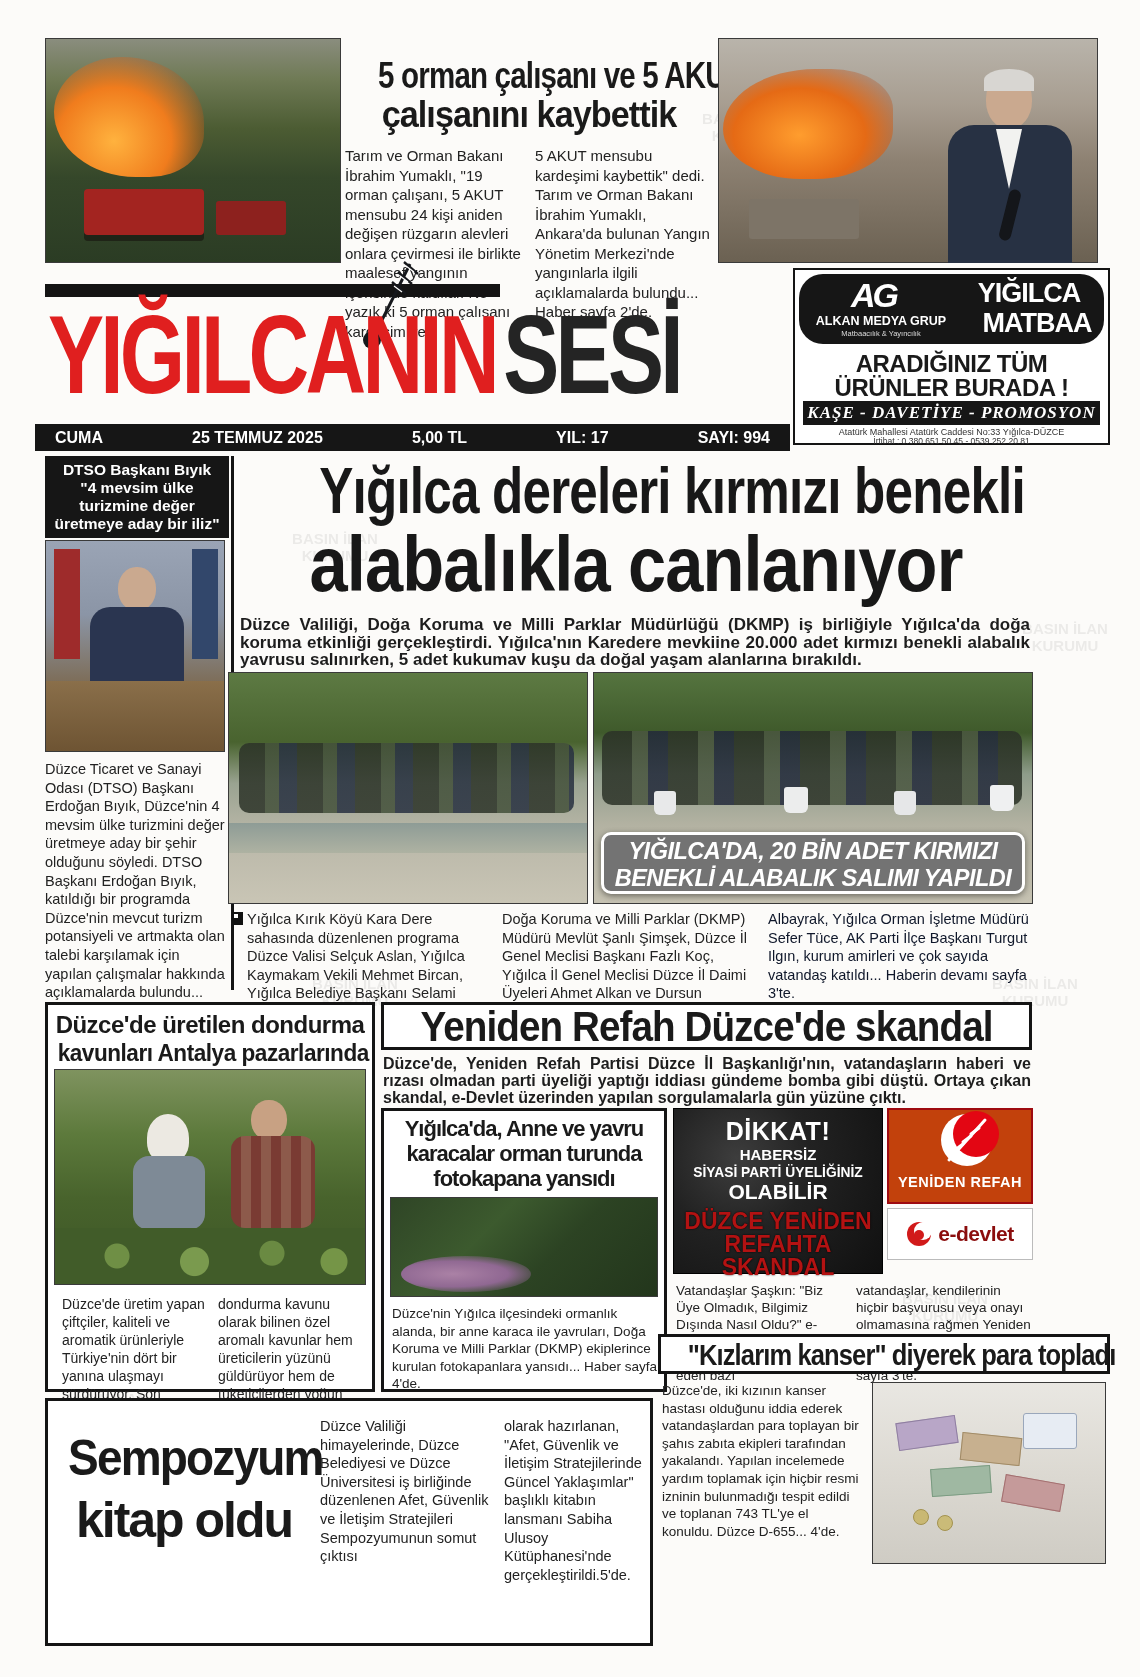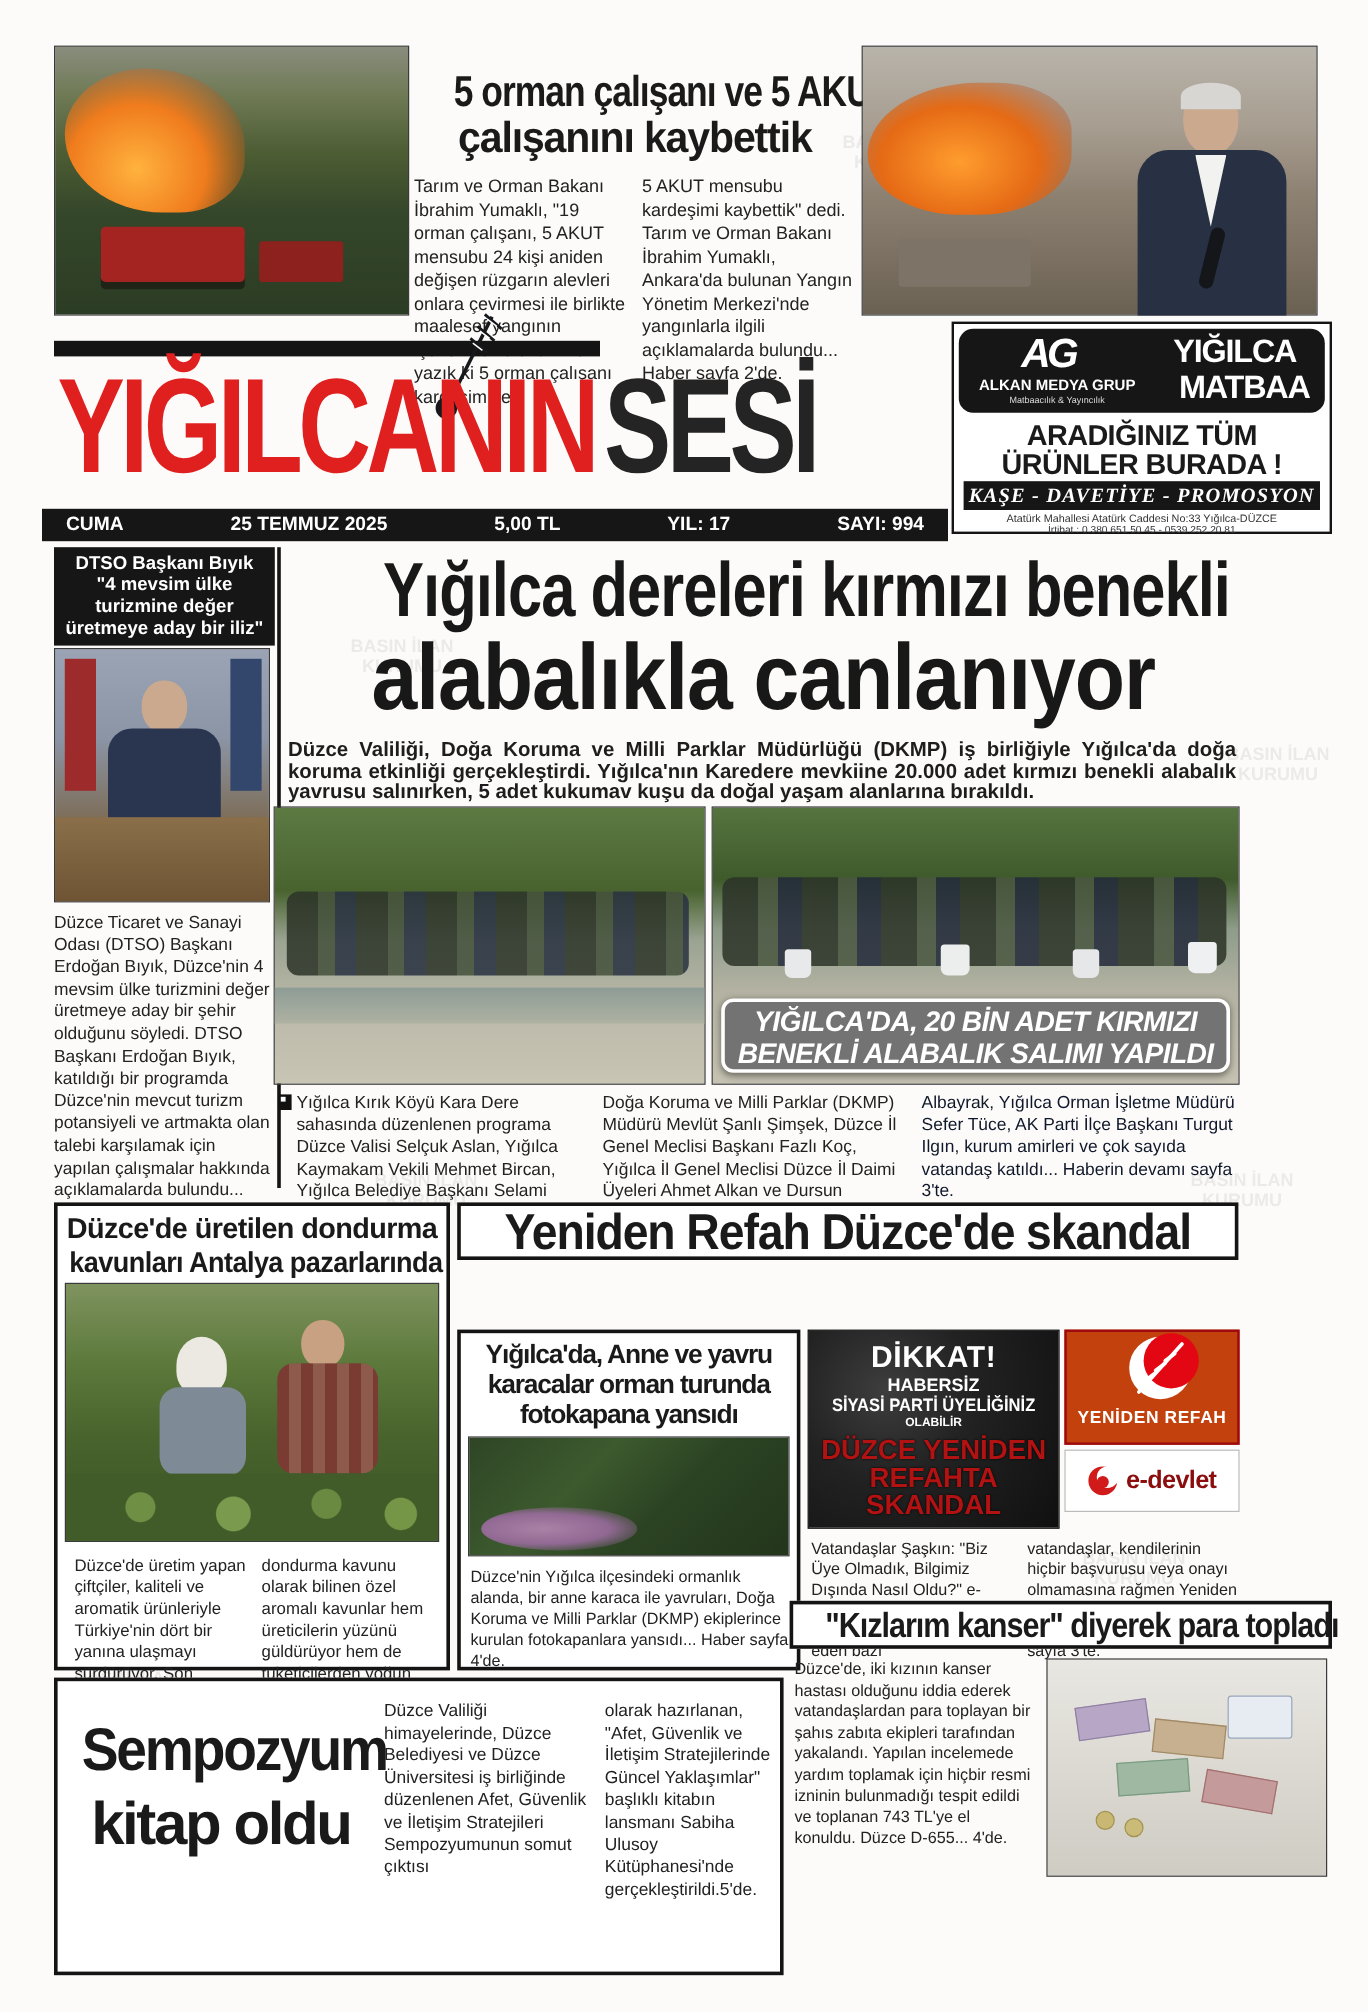--- a/index.html
+++ b/index.html
@@ -73,21 +73,21 @@
     <circle cx="24" cy="82" r="9" fill="#16181c"></circle>
   </svg>
 
   <div class="s" style="left:48px;top:292px;width:745px;height:130px;white-space:nowrap;
               font-size:112px;font-weight:bold;letter-spacing:-5px;line-height:126px;
               transform:scaleX(0.75);transform-origin:left center;">
     <span style="color:#e01f1f;">YIĞILCANIN</span><span style="color:#242424;margin-left:10px;">SESİ</span>
   </div>
 
   <div class="s" style="left:793px;top:268px;width:317px;height:177px;border:2px solid #141414;background:#fff;box-sizing:border-box;">
-    <div class="s blackbox" style="left:4px;top:4px;width:305px;height:70px;border-radius:12px;">
+    <div class="s blackbox" style="left:4px;top:4px;width:305px;height:70px;border-radius:24px;">
       <div class="s bold" style="left:52px;top:2px;width:60px;height:40px;font-size:34px;letter-spacing:-3px;color:#fff;font-style:italic;">AG</div>
       <div class="s bold" style="left:12px;top:40px;width:140px;font-size:12.5px;text-align:center;">ALKAN MEDYA GRUP</div>
       <div class="s" style="left:12px;top:55px;width:140px;font-size:7.5px;text-align:center;color:#ddd;">Matbaacılık &amp; Yayıncılık</div>
       <div class="s bold" style="left:158px;top:4px;width:144px;font-size:27px;text-align:center;letter-spacing:-1px;">YIĞILCA</div>
       <div class="s bold" style="left:166px;top:34px;width:144px;font-size:27px;text-align:center;letter-spacing:-1px;">MATBAA</div>
     </div>
     <div class="s bold cx" style="left:8px;top:104px;width:297px;font-size:24px;letter-spacing:-0.5px;">ÜRÜNLER BURADA !</div>
     <div class="s bold cx" style="left:8px;top:80px;width:297px;font-size:24px;letter-spacing:-0.5px;">ARADIĞINIZ TÜM</div>
     <div class="s blackbox cx" style="left:8px;top:131px;width:297px;height:24px;font-family:'Liberation Serif',serif;
                 font-style:italic;font-weight:bold;font-size:17px;line-height:24px;letter-spacing:1px;">KAŞE - DAVETİYE - PROMOSYON</div>
@@ -173,20 +173,21 @@
       <div class="s" style="left:0;top:158px;width:310px;height:56px;
              background:radial-gradient(circle at 20% 50%,#6f8f45 0 12px,transparent 13px),radial-gradient(circle at 45% 60%,#7a9a4e 0 14px,transparent 15px),radial-gradient(circle at 70% 45%,#6a8a42 0 12px,transparent 13px),radial-gradient(circle at 90% 60%,#759547 0 13px,transparent 14px),#415c29;"></div>
     </div>
     <p class="s" style="left:14px;top:290px;width:146px;font-size:14px;line-height:18px;color:#222;">Düzce'de üretim yapan çiftçiler, kaliteli ve aromatik ürünleriyle Türkiye'nin dört bir yanına ulaşmayı sürdürüyor. Son dönemde özellikle</p>
     <p class="s" style="left:170px;top:290px;width:148px;font-size:14px;line-height:18px;color:#222;">dondurma kavunu olarak bilinen özel aromalı kavunlar hem üreticilerin yüzünü güldürüyor hem de tüketicilerden yoğun talep görüyor... Haber sayfa 4'de.</p>
   </div>
 
   <div class="s boxed cx" style="left:381px;top:1002px;width:651px;height:48px;">
     <div class="cond" style="font-size:42px;line-height:44px;transform:scaleX(0.92);transform-origin:center;white-space:nowrap;">Yeniden Refah Düzce'de skandal</div>
   </div>
+  <p class="s bold jst" style="left:383px;top:1055px;width:648px;font-size:16px;line-height:17px;color:#1d1d1d;">Düzce'de, Yeniden Refah Partisi Düzce İl Başkanlığı'nın, vatandaşların haberi ve rızası olmadan parti üyeliği yaptığı iddiası gündeme bomba gibi düştü. Ortaya çıkan skandal, e-Devlet üzerinden yapılan sorgulamalarla gün yüzüne çıktı.</p>
 
   <div class="s boxed" style="left:381px;top:1108px;width:286px;height:284px;">
     <div class="cx cond" style="margin-top:5px;font-size:22px;line-height:25px;">
       <div>Yığılca'da, Anne ve yavru</div>
       <div>karacalar orman turunda</div>
       <div>fotokapana yansıdı</div>
     </div>
     <div class="photo" style="position:absolute;left:6px;top:86px;width:268px;height:100px;background:
            linear-gradient(135deg,#2f4526 0%,#3c5a2e 35%,#2c4323 60%,#23361c 100%);">
       <div class="s" style="left:10px;top:58px;width:130px;height:36px;border-radius:50%;
@@ -194,21 +195,21 @@
     </div>
     <p class="s" style="left:8px;top:194px;width:266px;font-size:13.5px;line-height:17.5px;color:#222;">Düzce'nin Yığılca ilçesindeki ormanlık alanda, bir anne karaca ile yavruları, Doğa Koruma ve Milli Parklar (DKMP) ekiplerince kurulan fotokapanlara yansıdı... Haber sayfa 4'de.</p>
   </div>
 
   <div class="s cx" style="left:673px;top:1108px;width:210px;height:166px;color:#fff;
          background:radial-gradient(circle at 30% 30%,#3d3d3d 0%,#222 40%,#101010 100%);
          border:1px solid #000;box-sizing:border-box;">
     <div class="bold" style="margin-top:8px;font-size:25px;letter-spacing:0.5px;">DİKKAT!</div>
     <div class="bold" style="font-size:15px;">HABERSİZ</div>
     <div class="bold" style="font-size:15px;transform:scaleX(0.92);white-space:nowrap;">SİYASİ PARTİ ÜYELİĞİNİZ</div>
-    <div class="bold" style="font-size:10px;">OLABİLİR</div>
+    <div class="bold" style="font-size:21px;">OLABİLİR</div>
     <div class="bold" style="margin-top:6px;font-size:23px;line-height:23px;color:#b31212;text-shadow:0 0 2px #000;">DÜZCE YENİDEN</div>
     <div class="bold" style="font-size:23px;line-height:23px;color:#b31212;text-shadow:0 0 2px #000;">REFAHTA</div>
     <div class="bold" style="font-size:23px;line-height:23px;color:#b31212;text-shadow:0 0 2px #000;">SKANDAL</div>
   </div>
 
   <div class="s" style="left:887px;top:1108px;width:146px;height:96px;background:#c2410c;border:2px solid #9e0a10;box-sizing:border-box;">
     <svg width="142" height="62" viewBox="0 0 142 62" style="display:block;">
       <circle cx="78" cy="30" r="26" fill="#ffffff"></circle>
       <circle cx="87" cy="24" r="23" fill="#e30613"></circle>
       <g stroke="#ffffff" stroke-width="3" stroke-linecap="round">

